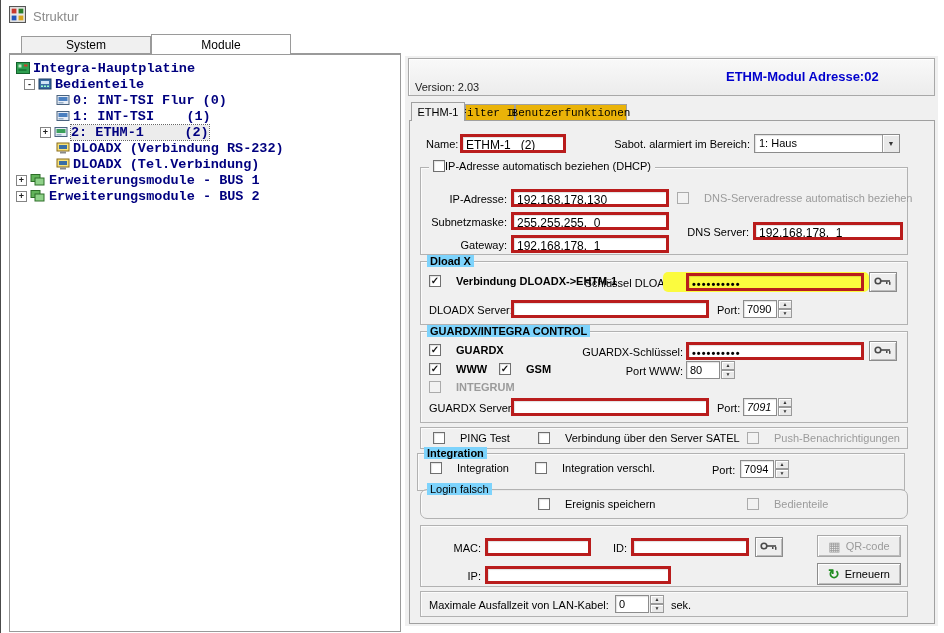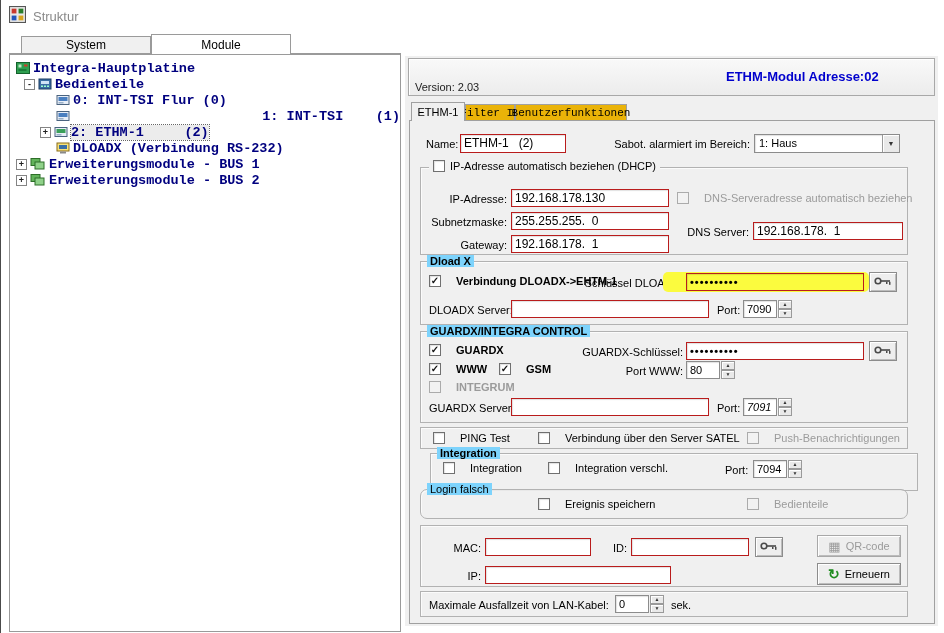--- a/index.html
+++ b/index.html
@@ -21,26 +21,26 @@
 .rpanel{position:absolute;left:404px;top:56px;width:533px;height:570px;background:#f0f0f0;}
 .band{position:absolute;left:3px;top:2px;width:527px;height:38px;border:1px solid #a8a8a8;background:linear-gradient(#f9f9f9,#ececec);box-shadow:inset 1px 1px 0 #fff;}
 .band-title{position:absolute;left:317px;top:10px;font-size:13px;font-weight:bold;color:#0000cd;white-space:pre;}
 .band-ver{position:absolute;left:6px;bottom:2px;font-size:11px;color:#222;}
 .ptab{position:absolute;display:flex;align-items:center;justify-content:center;border:1px solid #a0a0a0;border-bottom:none;font-size:11px;white-space:pre;}
 .ptab.active{background:#f0f0f0;top:46px;height:19px;z-index:2;}
 .ptab.inactive{background:#eab308;top:48px;height:16px;z-index:1;font-family:Liberation Mono, monospace;}
 .content{position:absolute;left:4px;top:64px;width:526px;height:504px;border:1px solid #a0a0a0;background:#f0f0f0;}
 .lbl{position:absolute;white-space:pre;}
 .rlbl{position:absolute;text-align:right;white-space:pre;}
-.inp{position:absolute;background:#fff;border:1px solid #b91c1c;box-shadow:inset 1px 1px 1px rgba(0,0,0,.12);font-size:12px;line-height:16px;padding:0 3px;white-space:pre;overflow:hidden;}
+.inp{position:absolute;background:#fff;border:3px solid #b91c1c;box-shadow:inset 1px 1px 1px rgba(0,0,0,.12);font-size:12px;line-height:16px;padding:0 3px;white-space:pre;overflow:hidden;}
 .pwd{font-weight:bold;letter-spacing:1px;font-size:11px;}
 .grp{position:absolute;border:1px solid #b2b2b2;box-shadow:inset 1px 1px 0 rgba(255,255,255,.7);}
 .cap{position:absolute;top:-7px;left:6px;background:#7dd3fc;padding:0 3px;line-height:12px;white-space:pre;}
 .cap.b{font-weight:bold;}
-.capcb{position:absolute;top:-8px;left:8px;background:#f0f0f0;padding:0 4px;display:flex;gap:5px;align-items:center;}
+.capcb{position:absolute;top:-8px;left:8px;background:#f0f0f0;padding:0 4px;display:flex;align-items:center;}
 .cb{position:absolute;display:flex;align-items:center;gap:15px;justify-content:flex-end;}
 .cbx{width:12px;height:12px;background:#fff;border:1px solid #707070;box-shadow:inset 1px 1px 1px rgba(0,0,0,.12);font-size:10px;line-height:10px;text-align:center;font-weight:bold;color:#111;flex:0 0 12px;}
 .cb .t,.capcb .t{white-space:pre;}
 .cb.bold .t{font-weight:bold;}
 .cb.dis .t{color:#9b9b9b;}
 .cb.dis .cbx{border-color:#ababab;background:#f2f2f2;box-shadow:none;}
 .spin{position:absolute;display:flex;}
 .sval{background:#fff;border:1px solid #8c8c8c;box-shadow:inset 1px 1px 1px rgba(0,0,0,.12);font-size:11px;line-height:16px;padding:0 3px;width:34px;height:18px;white-space:pre;}
 .sbtns{display:flex;flex-direction:column;width:14px;height:18px;margin-left:1px;}
 .sb{flex:1;border:1px solid #9a9a9a;background:#e9e9e9;font-size:5px;line-height:7px;text-align:center;color:#333;box-shadow:inset 1px 1px 0 #fff;}
@@ -108,21 +108,21 @@
     <div class="trow" style="padding-left:46px;">
       <span class="tico">
         <svg width="14" height="14" viewBox="0 0 14 14">
             <rect x="1" y="2.5" width="12" height="9" fill="#e8eef7" stroke="#4a637f"></rect>
             <rect x="2.5" y="4" width="9" height="4" fill="#4a7fc0"></rect>
             <rect x="2.5" y="9" width="5" height="1.5" fill="#9ab0c8"></rect>
           </svg>
       </span>
       <span class="tlabel">0: INT-TSI Flur (0)</span>
     </div>
-    <div class="trow" style="padding-left:46px;justify-content:space-between;">
+    <div class="trow" style="padding-left:46px;">
       <span class="tico">
         <svg width="14" height="14" viewBox="0 0 14 14">
             <rect x="1" y="2.5" width="12" height="9" fill="#e8eef7" stroke="#4a637f"></rect>
             <rect x="2.5" y="4" width="9" height="4" fill="#4a7fc0"></rect>
             <rect x="2.5" y="9" width="5" height="1.5" fill="#9ab0c8"></rect>
           </svg>
       </span>
       <span class="tlabel">1: INT-TSI    (1)</span>
     </div>
     <div class="trow" style="padding-left:30px;">
@@ -138,20 +138,30 @@
     </div>
     <div class="trow" style="padding-left:46px;">
       <span class="tico">
         <svg width="14" height="14" viewBox="0 0 14 14">
             <rect x="1" y="2" width="12" height="8" fill="#f7e27a" stroke="#8a6d1a"></rect>
             <rect x="3" y="4" width="8" height="4" fill="#3a6ea5"></rect>
             <rect x="4" y="10.5" width="6" height="2" fill="#8a8a8a"></rect>
           </svg>
       </span>
       <span class="tlabel">DLOADX (Verbindung RS-232)</span>
+    </div>
+    <div class="trow" style="padding-left:46px;">
+      <span class="tico">
+        <svg width="14" height="14" viewBox="0 0 14 14">
+            <rect x="1" y="2" width="12" height="8" fill="#f7e27a" stroke="#8a6d1a"></rect>
+            <rect x="3" y="4" width="8" height="4" fill="#3a6ea5"></rect>
+            <rect x="4" y="10.5" width="6" height="2" fill="#8a8a8a"></rect>
+          </svg>
+      </span>
+      <span class="tlabel">DLOADX (Tel.Verbindung)</span>
     </div>
     <div class="trow" style="padding-left:6px;">
       <span class="exp">+</span>
       <span class="tico">
         <svg width="16" height="14" viewBox="0 0 16 14">
             <rect x="1" y="1.5" width="9" height="7" fill="#62b35a" stroke="#2d6e28"></rect>
             <rect x="5" y="5" width="9" height="7" fill="#8fd189" stroke="#2d6e28"></rect>
           </svg>
       </span>
       <span class="tlabel">Erweiterungsmodule - BUS 1</span>
@@ -303,21 +313,21 @@
         <div class="cb" style="left:117px;top:4px;">
           <span class="cbx"></span>
           <span class="t">Verbindung über den Server SATEL</span>
         </div>
         <div class="cb dis" style="left:326px;top:4px;">
           <span class="cbx"></span>
           <span class="t">Push-Benachrichtigungen</span>
         </div>
       </div>
 
-      <div class="grp" style="left:20px;top:332px;width:488px;height:38px;padding-left:28px;">
+      <div class="grp" style="left:7px;top:332px;width:488px;height:38px;padding-left:28px;">
         <span class="cap b">Integration</span>
         <div class="cb" style="left:12px;top:8px;">
           <span class="cbx"></span>
           <span class="t">Integration</span>
         </div>
         <div class="cb" style="left:117px;top:8px;">
           <span class="cbx"></span>
           <span class="t">Integration verschl.</span>
         </div>
         <span class="lbl" style="left:294px;top:10px;">Port:</span>

